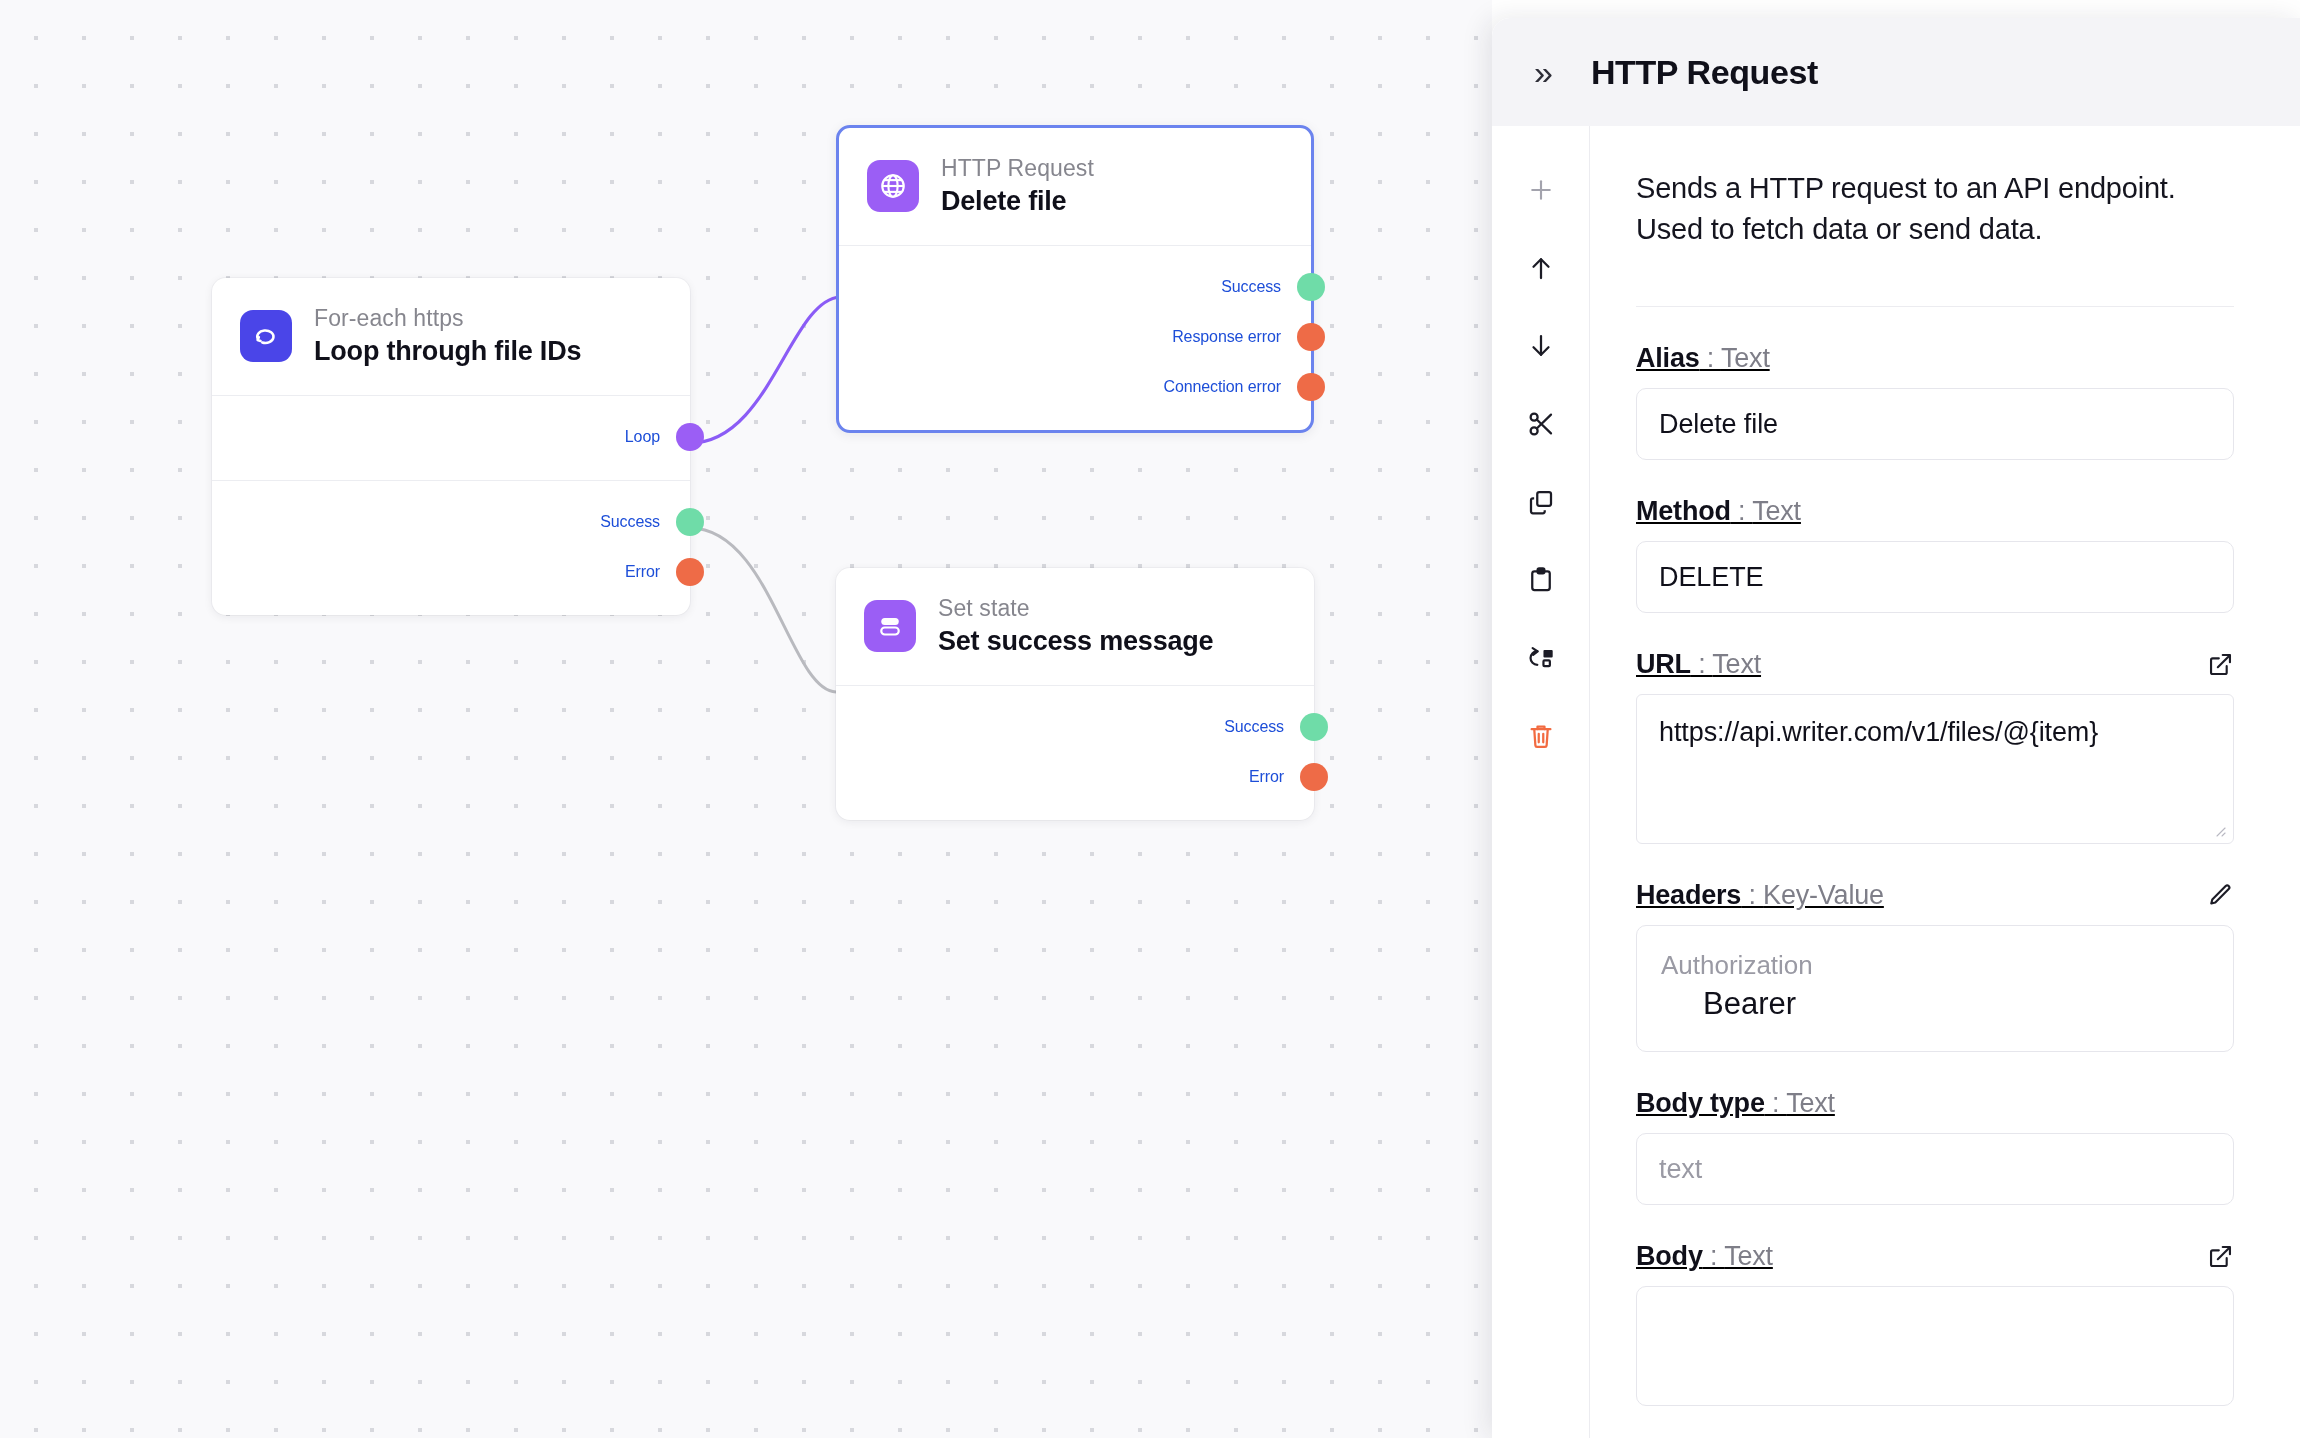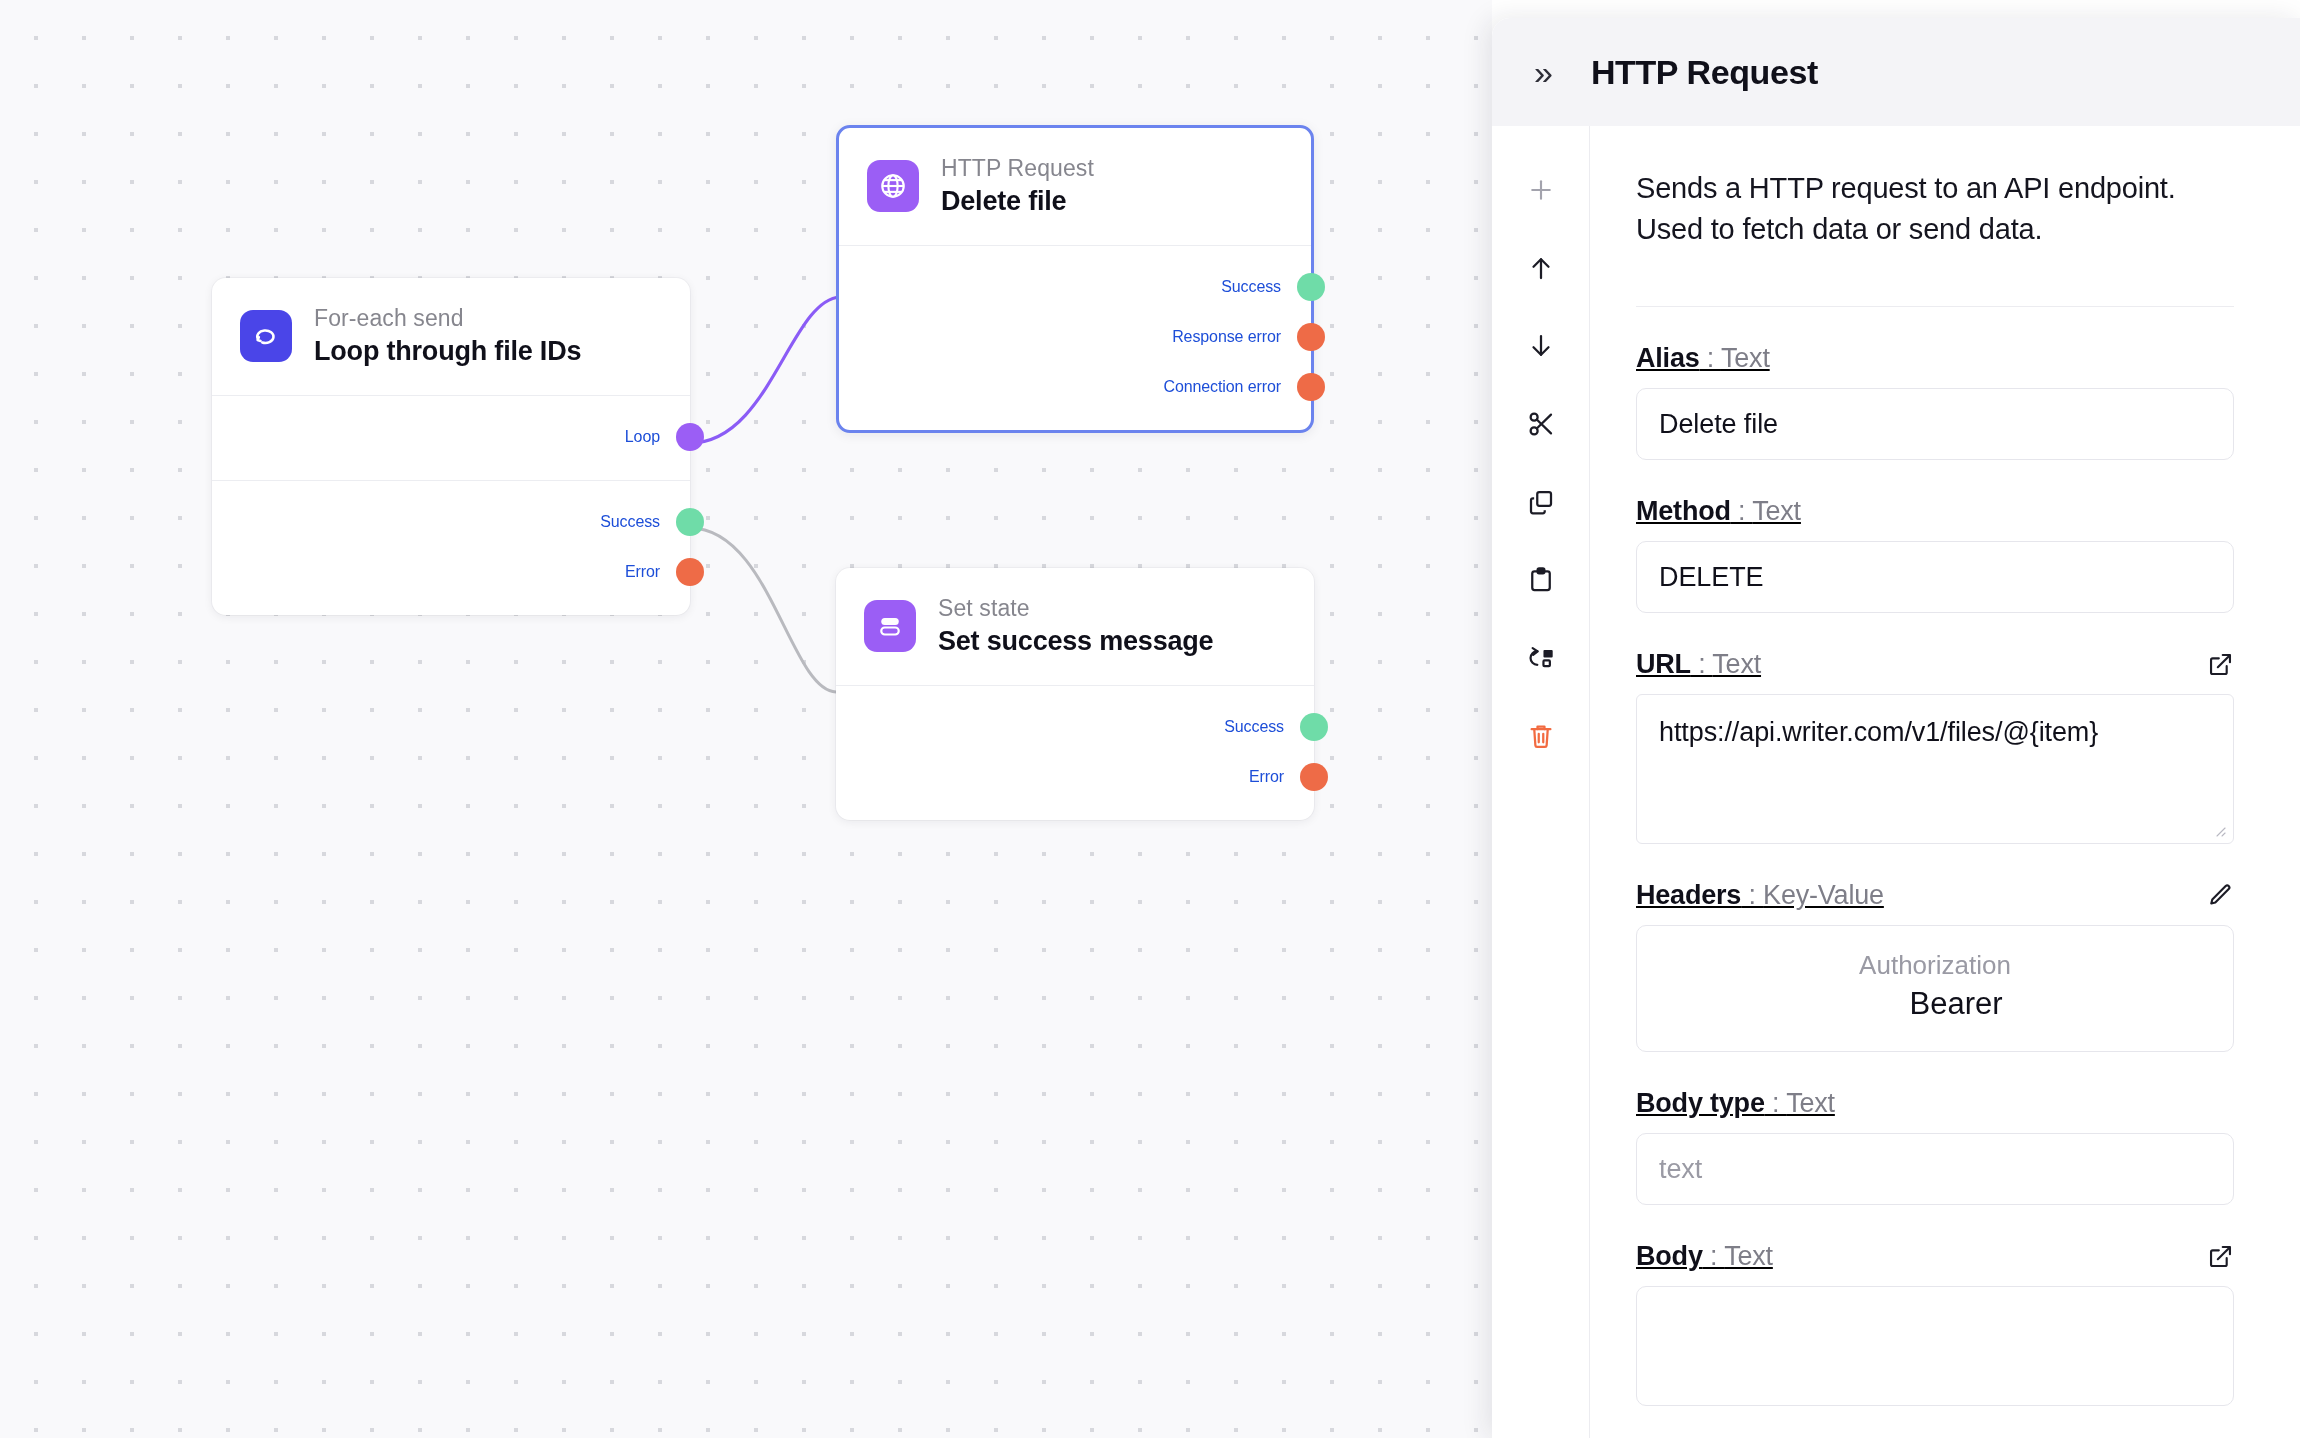--- a/index.html
+++ b/index.html
@@ -228,21 +228,20 @@
   .resize-grip {
     position: absolute;
     right: 6px; bottom: 5px;
     width: 16px; height: 16px;
   }
   .kv-box {
     border: 1.5px solid #e6e6ec;
     border-radius: 10px;
     padding: 22px 24px 26px 24px;
     min-height: 118px;
-    text-align: center;
   }
   .kv-key { font-size: 26px; color: #9a9aa4; line-height: 1.35; }
   .kv-val { font-size: 31px; color: #10101a; line-height: 1.35; margin-left: 42px; }
   .body-box {
     border: 1.5px solid #e6e6ec;
     border-radius: 10px;
     height: 120px;
   }
 </style>
 </head>
@@ -259,21 +258,21 @@
 
     <div class="node" style="left:212px; top:278px; width:478px;">
       <div class="node-head">
         <div class="node-icon" style="background:#4a45e8;">
           <svg width="30" height="30" viewBox="0 0 24 24" fill="none" stroke="#ffffff" stroke-width="2" stroke-linecap="round" stroke-linejoin="round">
             <path d="M5.5 14.5 A6.5 5 0 1 1 9 17.2"></path>
             <polyline points="6.3,13 5.3,15.2 7.6,16"></polyline>
           </svg>
         </div>
         <div class="node-titles">
-          <span class="node-type">For-each send</span>
+          <span class="node-type">For-each https</span>
           <span class="node-name">Loop through file IDs</span>
         </div>
       </div>
       <div class="node-section">
         <div class="port-row">
           <span class="port-label">Loop</span>
           <span class="port-dot" style="background:#9b5ef5;"></span>
         </div>
       </div>
       <div class="node-section">

